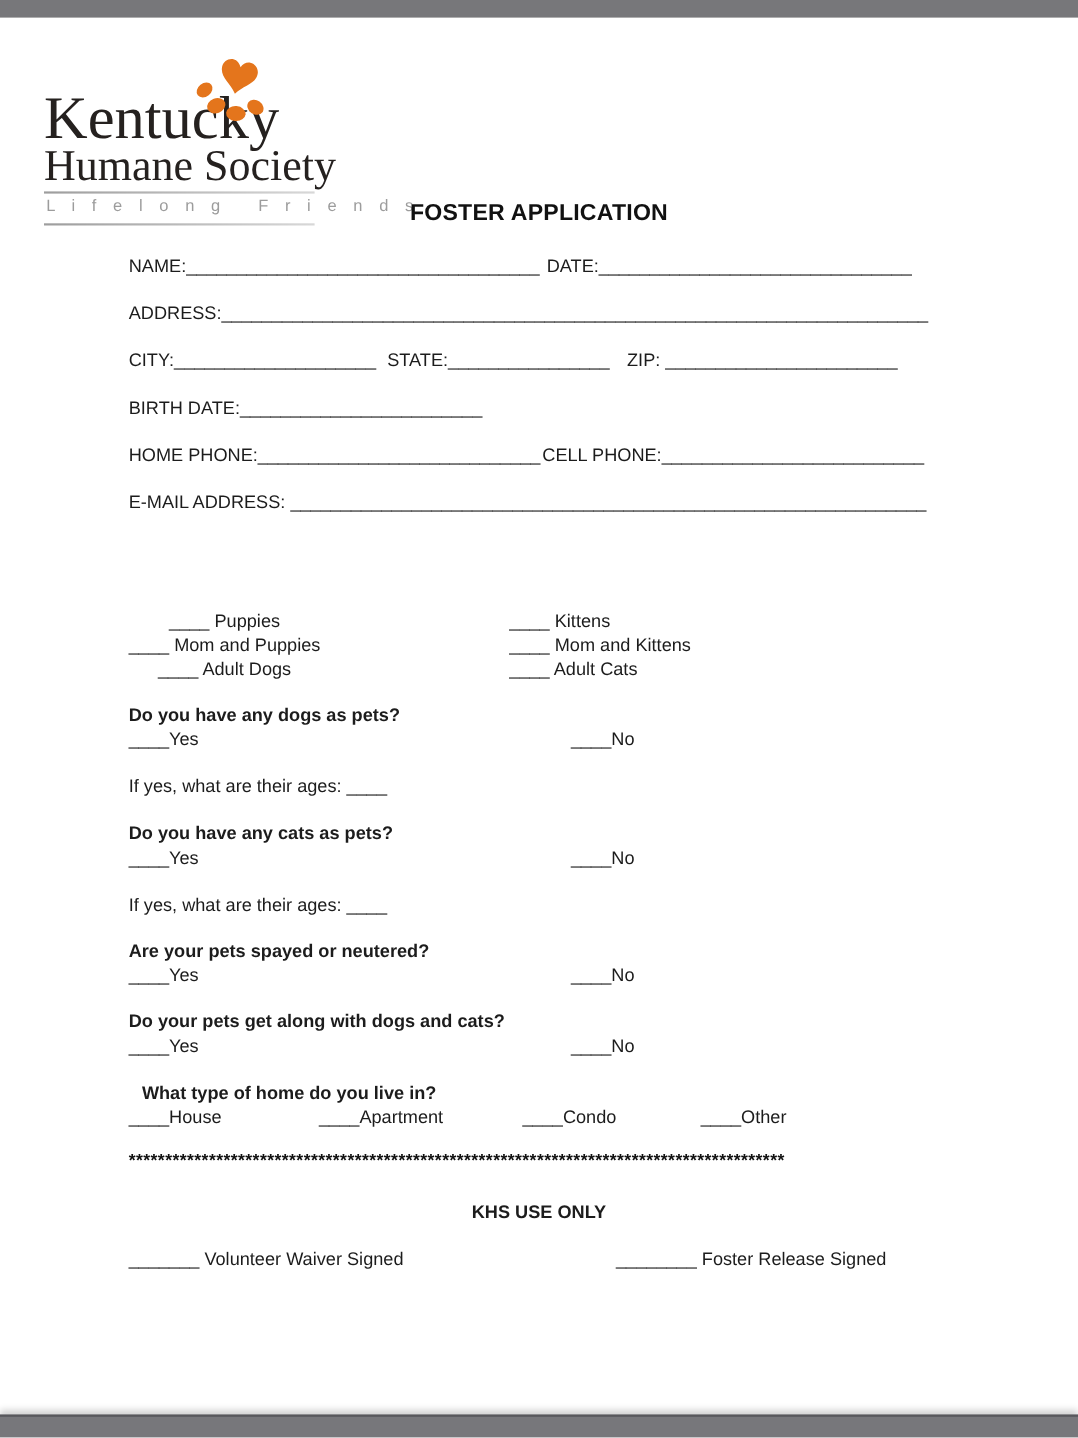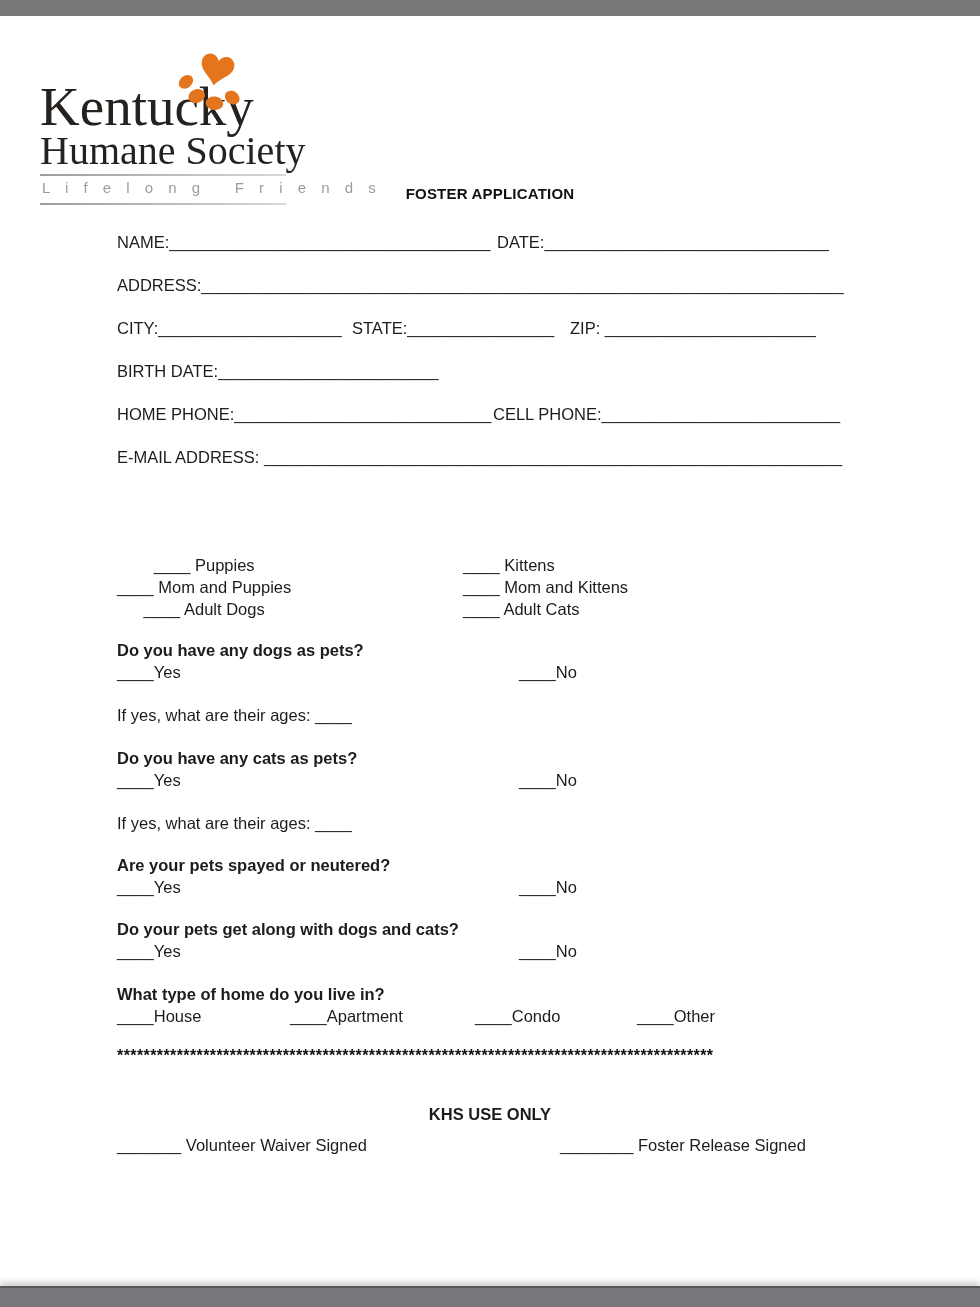--- a/index.html
+++ b/index.html
@@ -47,28 +47,28 @@
   }
   
   .content {
     position:absolute; left:117px; top:0; width:746px; height:100%;
     font-size:16.5px; line-height:19px;
   }
   .row { position:absolute; left:0; width:100%; white-space:nowrap; }
   .row span { white-space:pre; }
   .abs { position:absolute; top:0; }
   .doc-title {
-    font-weight:bold; font-size:15px; text-align:center; letter-spacing:0.2px;
+    font-weight:bold; font-size:21px; text-align:center; letter-spacing:0.2px;
     color:#111;
   }
   .bold { font-weight:bold; }
   .list-line { line-height:22px; }
   .col-right { left:346px; }
   .sep-line { font-weight:bold; letter-spacing:0.4px; font-size:16px; color:#111; }
-  .center { text-align:center;margin-top:12px; }
+  .center { text-align:center; }
 </style>
 </head>
 <body>
 
 <div class="page">
   <div class="top-bar"></div>
 
   <div class="logo">
     <div class="logo-line1">Kentucky</div>
     <div class="logo-line2">Humane Society</div>
@@ -155,21 +155,21 @@
       <span><span>____</span><span>Yes</span></span>
       <span class="abs" style="left:402px;"><span>____</span><span>No</span></span>
     </div>
 
     <div class="row bold" style="top:920px;">Do your pets get along with dogs and cats?</div>
     <div class="row" style="top:942px;">
       <span><span>____</span><span>Yes</span></span>
       <span class="abs" style="left:402px;"><span>____</span><span>No</span></span>
     </div>
 
-    <div class="row bold" style="top:985px;">What type of home do you live in?</div>
+    <div class="row bold" style="top:985px;margin-left:12px;">What type of home do you live in?</div>
     <div class="row" style="top:1007px;">
       <span><span>____</span><span>House</span></span>
       <span class="abs" style="left:173px;"><span>____</span><span>Apartment</span></span>
       <span class="abs" style="left:346px;margin-left:12px;"><span>____</span><span>Condo</span></span>
       <span class="abs" style="left:520px;"><span>____</span><span>Other</span></span>
     </div>
 
     <div class="row sep-line" style="top:1046px;">******************************************************************************************</div>
 
     <div class="row bold center" style="top:1093px;">KHS USE ONLY</div>

